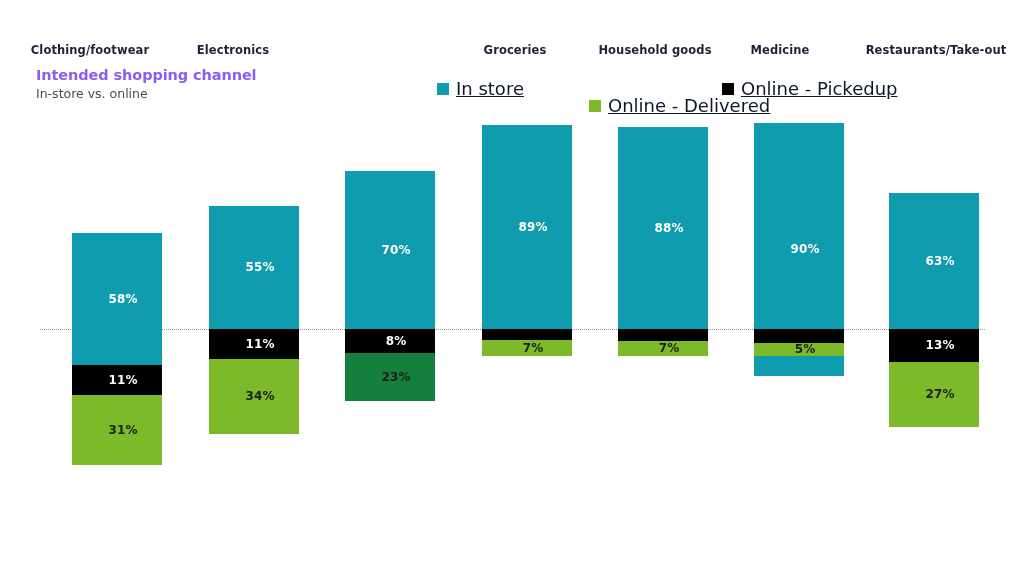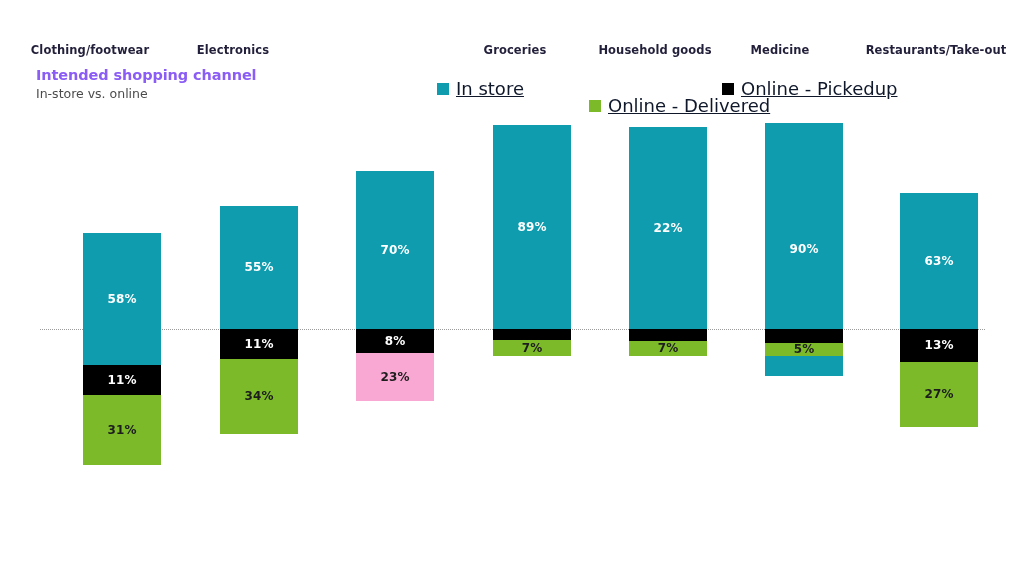--- a/index.html
+++ b/index.html
@@ -108,25 +108,26 @@
     width: 945px;
     height: 0;
     border-top: 1px dotted #9b9b9b;
     top: 329px;
   }
   .bar {
     position: absolute;
   }
   .seg {
     position: absolute;
-    left: 12px;
+    left: 1px;
     width: 100%;
     display: flex;
     align-items: center;
     justify-content: center;
+    padding-left: 12px;
   }
   .seg-label {
     font-size: 12px;
     font-weight: bold;
     line-height: 13px;
     letter-spacing: 0.1px;
     white-space: nowrap;
   }
   .seg-instore  .seg-label { color: #ffffff; }
   .seg-pickedup .seg-label { color: #ffffff; }
@@ -190,36 +191,36 @@
           <span class="seg-label">34%</span>
         </div>
       </div>
       <div class="bar" style="left: 344px; width: 78px; top: 0px; height: 576px;">
         <div class="seg seg-instore" style="background: rgb(14, 156, 174); top: 171px; height: 158px;">
           <span class="seg-label">70%</span>
         </div>
         <div class="seg seg-pickedup" style="background: rgb(0, 0, 0); top: 329px; height: 24px;">
           <span class="seg-label">8%</span>
         </div>
-        <div class="seg seg-delivered" style="background: #f9a8d4; top: 353px; height: 48px;">
+        <div class="seg seg-delivered" style="background: #15803d; top: 353px; height: 48px;">
           <span class="seg-label">23%</span>
         </div>
       </div>
       <div class="bar" style="left: 481px; width: 78px; top: 0px; height: 576px;">
         <div class="seg seg-instore" style="background: rgb(14, 156, 174); top: 125px; height: 204px;">
           <span class="seg-label">89%</span>
         </div>
         <div class="seg seg-pickedup" style="background: rgb(0, 0, 0); top: 329px; height: 11px;"></div>
         <div class="seg seg-delivered" style="background: rgb(124, 186, 42); top: 340px; height: 16px;">
           <span class="seg-label">7%</span>
         </div>
       </div>
       <div class="bar" style="left: 617px; width: 78px; top: 0px; height: 576px;">
         <div class="seg seg-instore" style="background: rgb(14, 156, 174); top: 127px; height: 202px;">
-          <span class="seg-label">22%</span>
+          <span class="seg-label">88%</span>
         </div>
         <div class="seg seg-pickedup" style="background: rgb(0, 0, 0); top: 329px; height: 12px;"></div>
         <div class="seg seg-delivered" style="background: rgb(124, 186, 42); top: 341px; height: 15px;">
           <span class="seg-label">7%</span>
         </div>
       </div>
       <div class="bar" style="left: 753px; width: 78px; top: 0px; height: 576px;">
         <div class="seg seg-instore" style="background: rgb(14, 156, 174); top: 123px; height: 253px;">
           <span class="seg-label">90%</span>
         </div>

